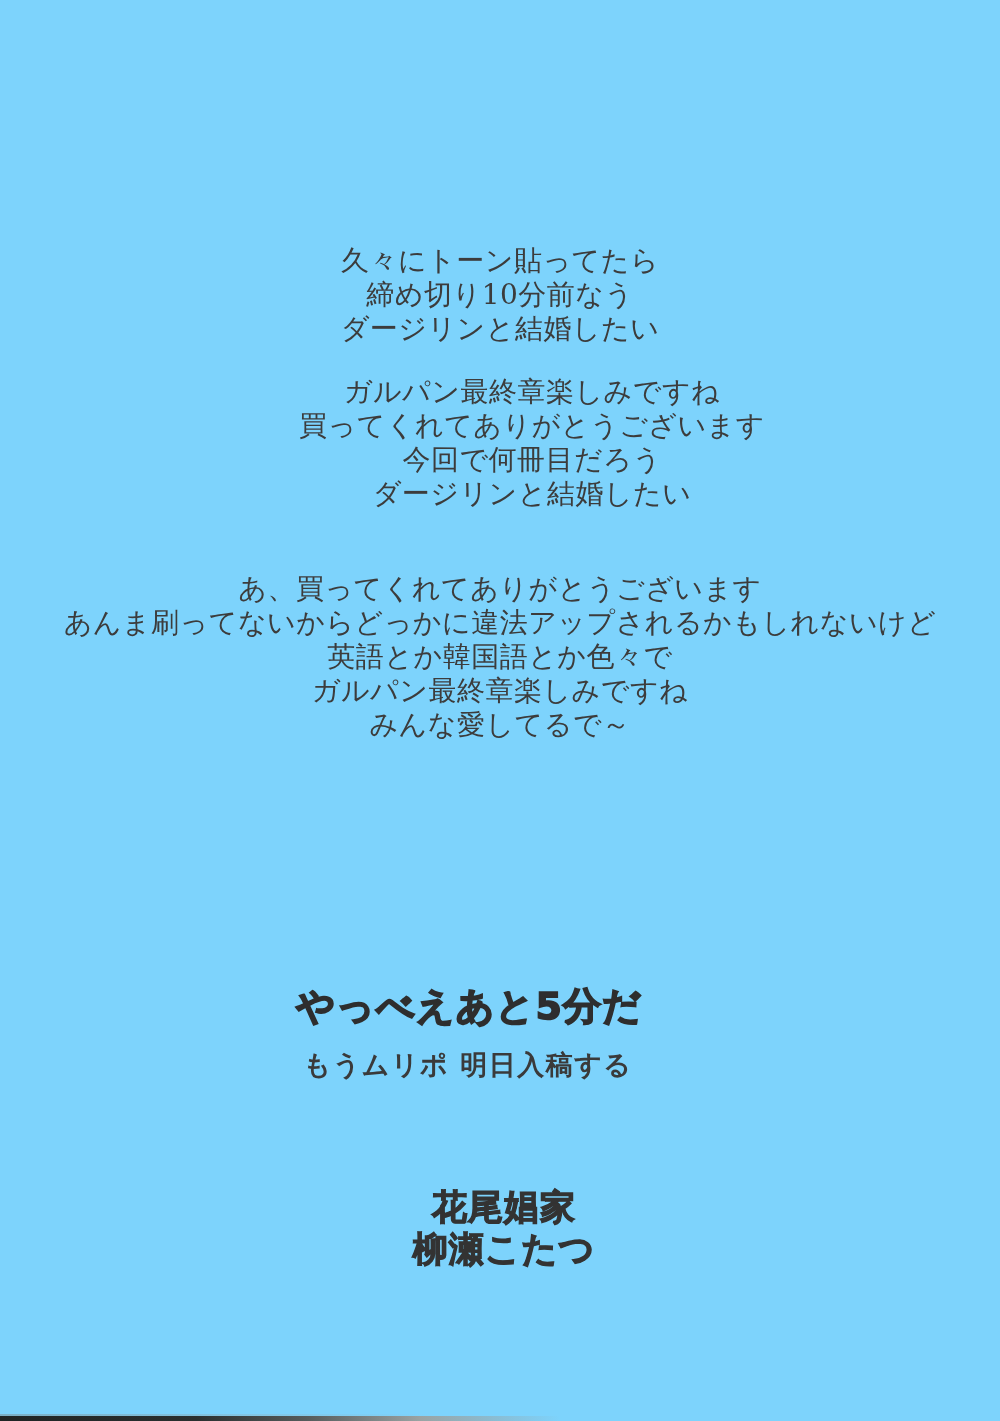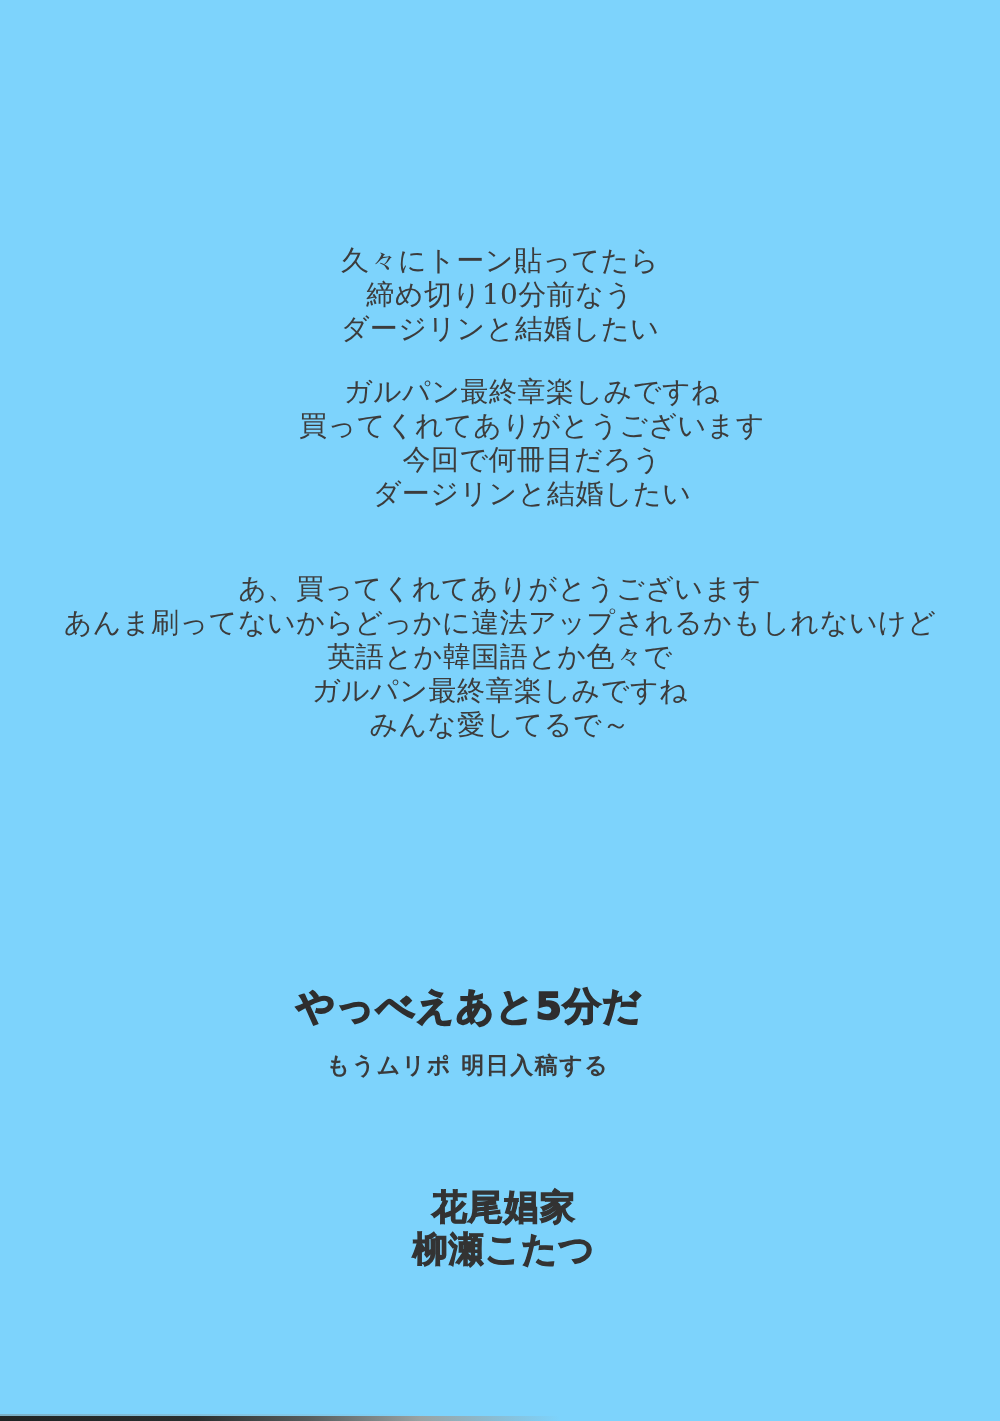--- a/index.html
+++ b/index.html
@@ -47,21 +47,21 @@
     letter-spacing: 1px;
     color: #2e2e2e;
     -webkit-text-stroke: 1.6px #2e2e2e;
   }
   .subtitle {
     position: absolute;
     top: 1048px;
     left: 0;
     width: 936px;
     text-align: center;
-    font-size: 23px;
+    font-size: 27px;
     line-height: 34px;
     font-weight: 700;
     letter-spacing: 1.5px;
     color: #3a3a3a;
   }
   .credits {
     position: absolute;
     top: 1186px;
     left: 4px;
     width: 1000px;

